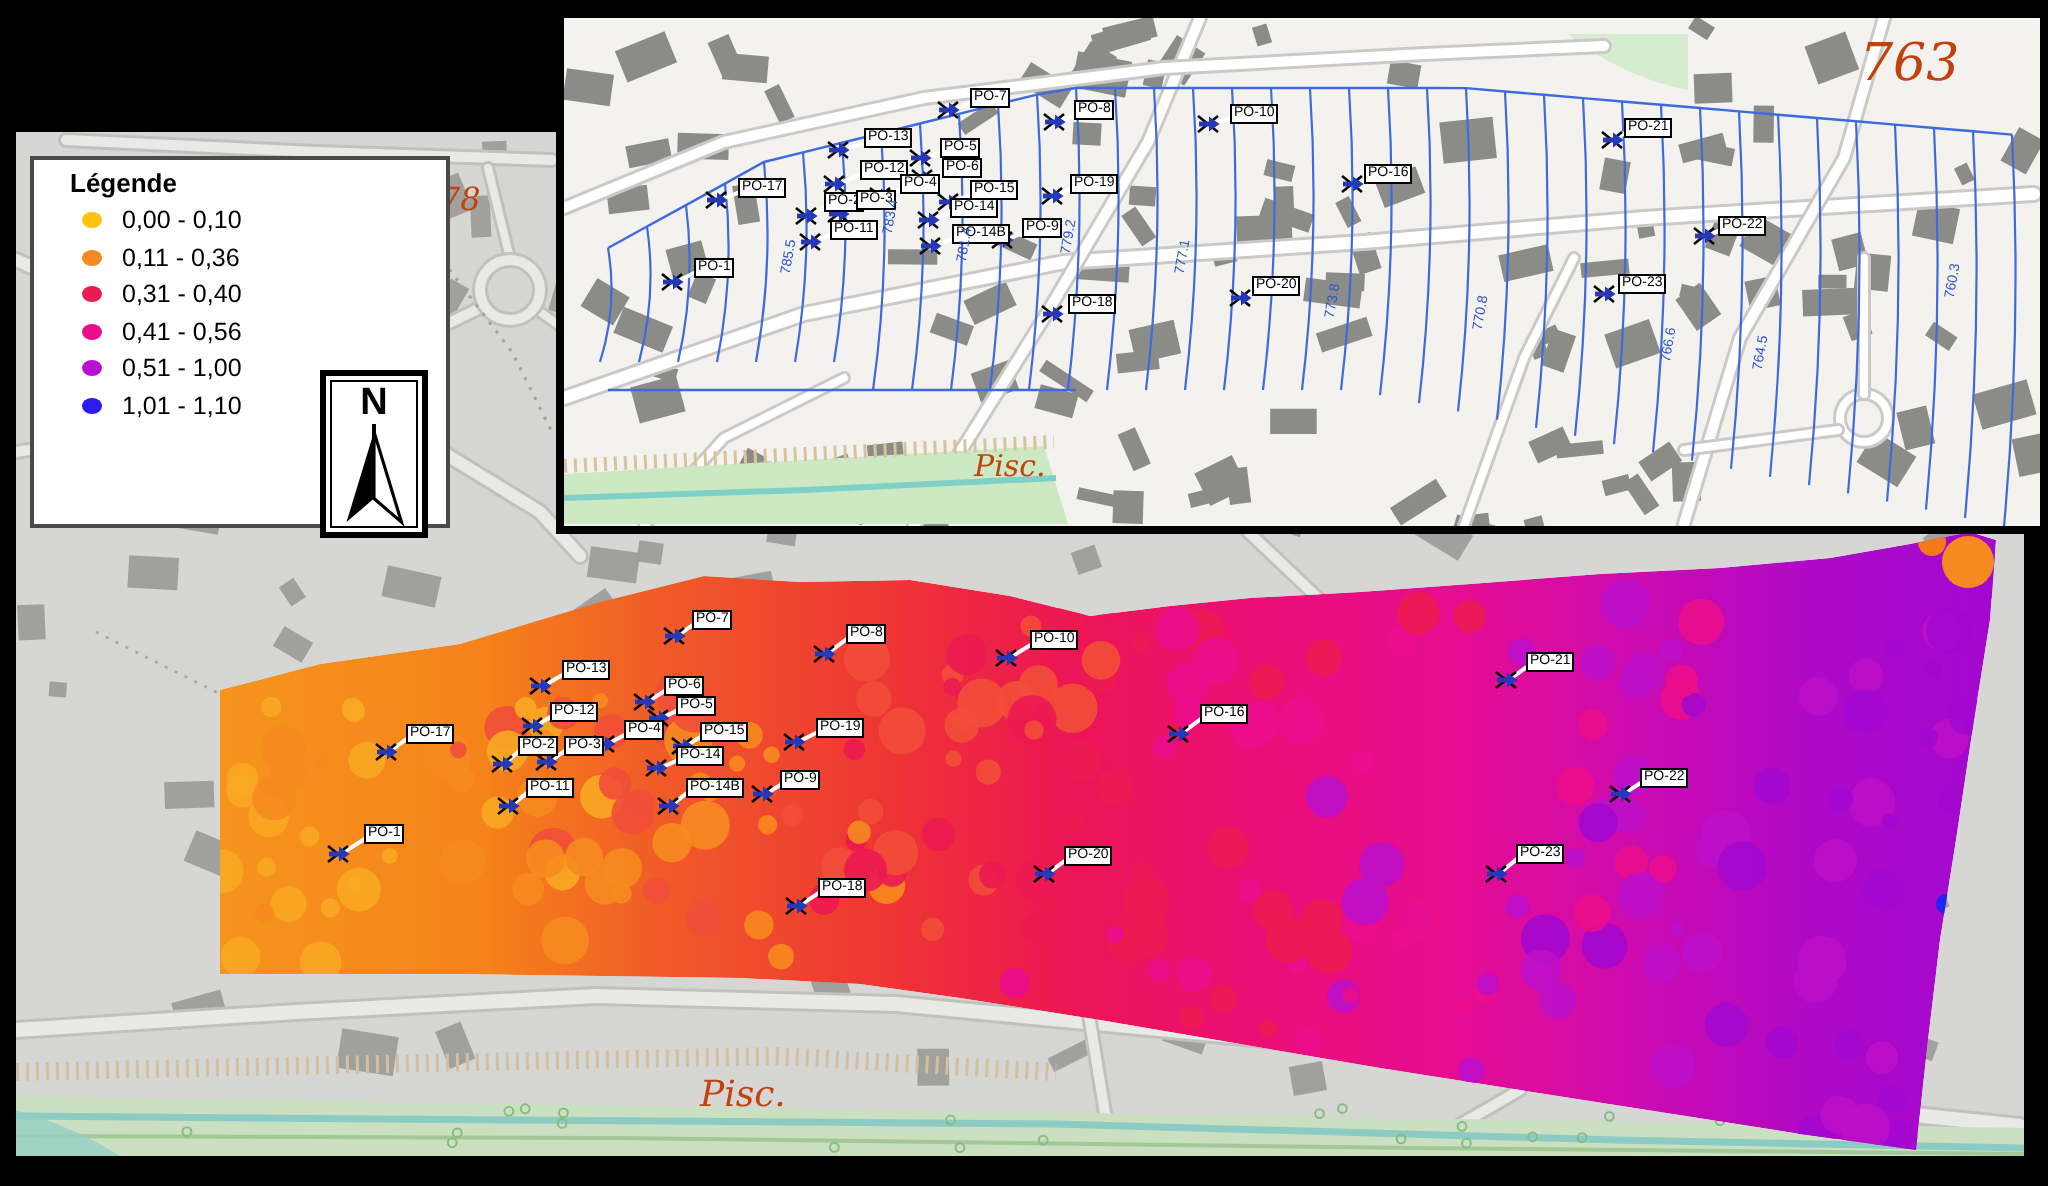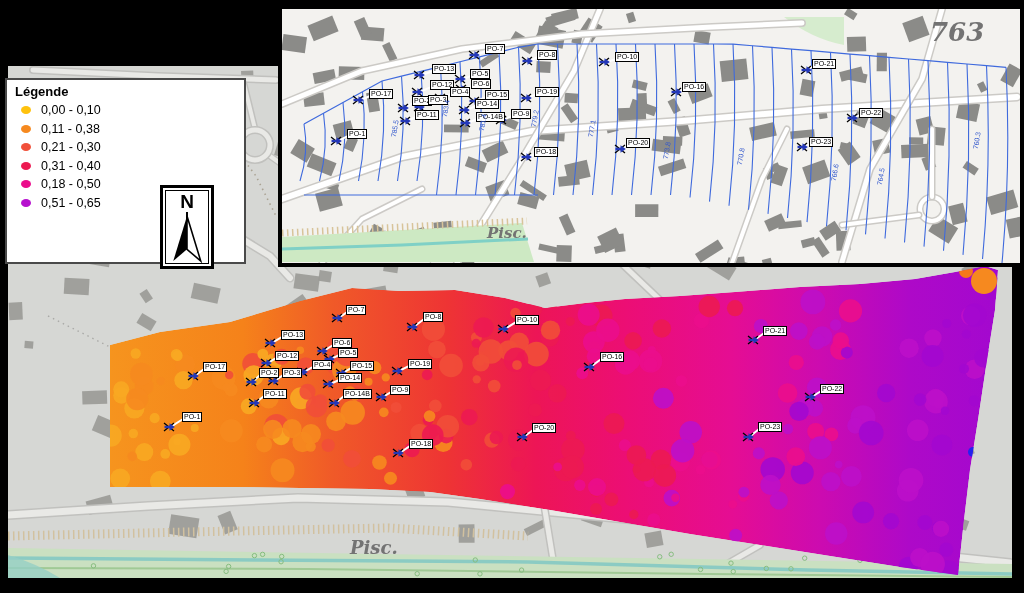--- a/index.html
+++ b/index.html
@@ -14,25 +14,25 @@
   
   .piezo-label{position:absolute;background:#fff;color:#000;font-size:7px;line-height:8px;
                padding:0 1px;box-shadow:0 0 0 1px #000;white-space:nowrap;z-index:5;}
   .piezo-marker{position:absolute;width:12px;height:12px;margin:-6px 0 0 -6px;z-index:4;}
   .leader{position:absolute;height:1.5px;background:#fff;transform-origin:0 50%;z-index:3;}
   
   #inset{left:278px;top:5px;width:738px;height:254px;border:4px solid #000;background:#f3f2ef;z-index:20;}
   #inset-inner{position:relative;width:738px;height:254px;overflow:hidden;}
   .contour-label{position:absolute;color:#2f55cc;font-size:7px;transform:rotate(-80deg);
                  transform-origin:center;white-space:nowrap;z-index:6;}
-  .topo-text{position:absolute;color:#737373;font-family:"DejaVu Serif","Liberation Serif",serif;
-             font-style:italic;z-index:2;font-weight:bold;}
+  .topo-text{position:absolute;color:#c2410c;font-family:"DejaVu Serif","Liberation Serif",serif;
+             font-style:italic;z-index:2;}
   
-  #legend{left:5px;top:78px;width:241px;height:186px;background:#fff;border:2px solid #4a4a4a;
-          z-index:30;padding:4px 0 0 8px;box-sizing:border-box;}
+  #legend{left:15px;top:78px;width:210px;height:186px;background:#fff;border:2px solid #4a4a4a;
+          z-index:30;padding:4px 0 0 18px;box-sizing:border-box;}
   #legend .title{font-weight:bold;font-size:13px;color:#000;margin-bottom:2px;}
   .legend-row{display:flex;align-items:center;font-size:12px;color:#000;height:17px;}
   .legend-row .sym{width:16px;display:flex;justify-content:center;margin-right:5px;}
   #legend .vel-title{font-weight:bold;font-size:12.5px;margin:1px 0 1px 0;}
   .class-row{display:flex;align-items:center;font-size:12.5px;height:18.5px;}
   .class-dot{width:10px;height:8px;border-radius:50%;margin:0 10px 0 6px;flex:0 0 auto;}
   
   #northbox{left:160px;top:185px;width:54px;height:84px;background:#fff;border:3px solid #000;
             z-index:31;box-sizing:border-box;}
   #northbox .inner{position:absolute;left:2px;top:2px;right:2px;bottom:2px;border:1px solid #000;
@@ -489,21 +489,21 @@
         <circle cx="351.964792618528" cy="458.8126440350615" r="8.923283117357641" fill="#F14E38" opacity="0.9"></circle>
         <circle cx="909.085227265954" cy="348.19481907638493" r="9.696674816543236" fill="#BC10C9" opacity="0.9"></circle>
         <circle cx="984" cy="281" r="13" fill="#F6891F"></circle>
         <circle cx="966" cy="271" r="7" fill="#F5791B"></circle>
         <circle cx="973" cy="452" r="5" fill="#2323EE"></circle>
       </g>
     </svg>
 
   <div id="main-annot" class="abs" style="left:0;top:0;width:1024px;height:593px;z-index:6">
       <div class="topo-text" style="left: 350px; top: 537px; font-size: 18px;">Pisc.</div>
-      <div class="topo-text" style="left: 220px; top: 90px; font-size: 16px;">51</div>
+      <div class="topo-text" style="left: 220px; top: 90px; font-size: 16px;">78</div>
       <div class="leader" style="left: 337px; top: 318px; width: 12.2066px; transform: rotate(-0.610726rad);"></div>
       <div class="piezo-label" style="left: 347px; top: 306px;">PO-7</div>
       <div class="piezo-marker" style="left: 337px; top: 318px;">
         <svg width="12" height="12" viewBox="0 0 12 12">
           <use href="#piezo-sym"></use>
         </svg>
       </div>
       <div class="leader" style="left: 270px; top: 343px; width: 13.8924px; transform: rotate(-0.528074rad);"></div>
       <div class="piezo-label" style="left: 282px; top: 331px;">PO-13</div>
       <div class="piezo-marker" style="left: 270px; top: 343px;">
@@ -1025,37 +1025,37 @@
 
   <div id="legend" class="abs">
     <div class="title">Légende</div>
     <div id="legend-classes">
         <div class="class-row">
           <span class="class-dot" style="background: rgb(255, 194, 14);"></span>
           <span>0,00 - 0,10</span>
         </div>
         <div class="class-row">
           <span class="class-dot" style="background: rgb(246, 137, 31);"></span>
-          <span>0,11 - 0,38</span>
-        </div>
-        <div class="class-row">
-          <span class="class-dot" style="background: rgb(241, 80, 58);"></span>
-          <span>0,21 - 0,30</span>
+          <span>0,11 - 0,36</span>
         </div>
         <div class="class-row">
           <span class="class-dot" style="background: rgb(236, 26, 82);"></span>
           <span>0,31 - 0,40</span>
         </div>
         <div class="class-row">
           <span class="class-dot" style="background: rgb(235, 13, 140);"></span>
-          <span>0,18 - 0,50</span>
+          <span>0,41 - 0,56</span>
         </div>
         <div class="class-row">
           <span class="class-dot" style="background: rgb(182, 17, 206);"></span>
-          <span>0,51 - 0,65</span>
+          <span>0,51 - 1,00</span>
+        </div>
+        <div class="class-row">
+          <span class="class-dot" style="background: rgb(43, 28, 242);"></span>
+          <span>1,01 - 1,10</span>
         </div>
       </div>
   </div>
 
   <div id="northbox" class="abs">
     <div class="inner">
       <div class="n">N</div>
       <svg width="40" height="52" viewBox="0 0 40 52">
         <line x1="20" y1="0" x2="20" y2="8" stroke="#000" stroke-width="2"></line>
         <polygon points="20,4 6,50 20,38" fill="#000"></polygon>

